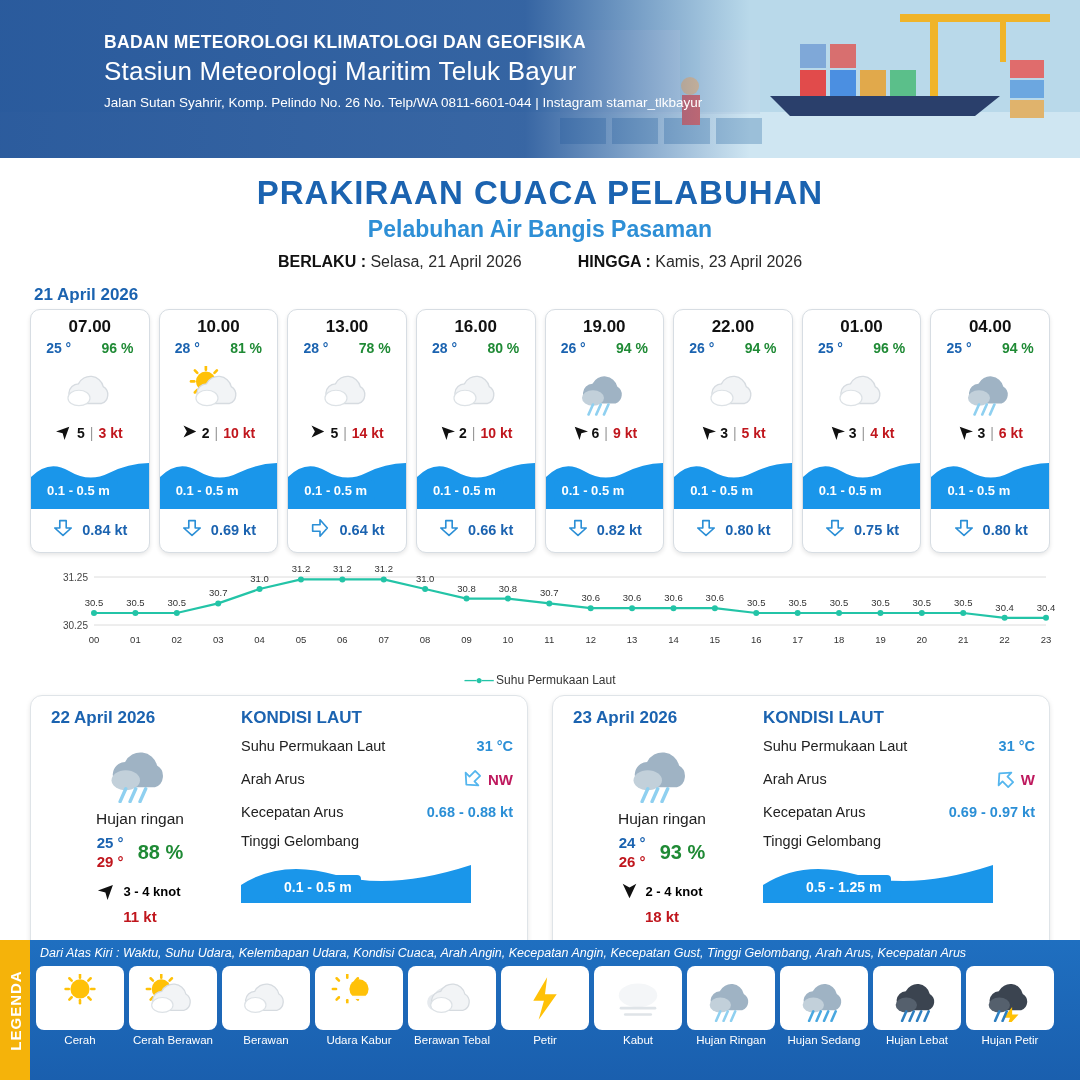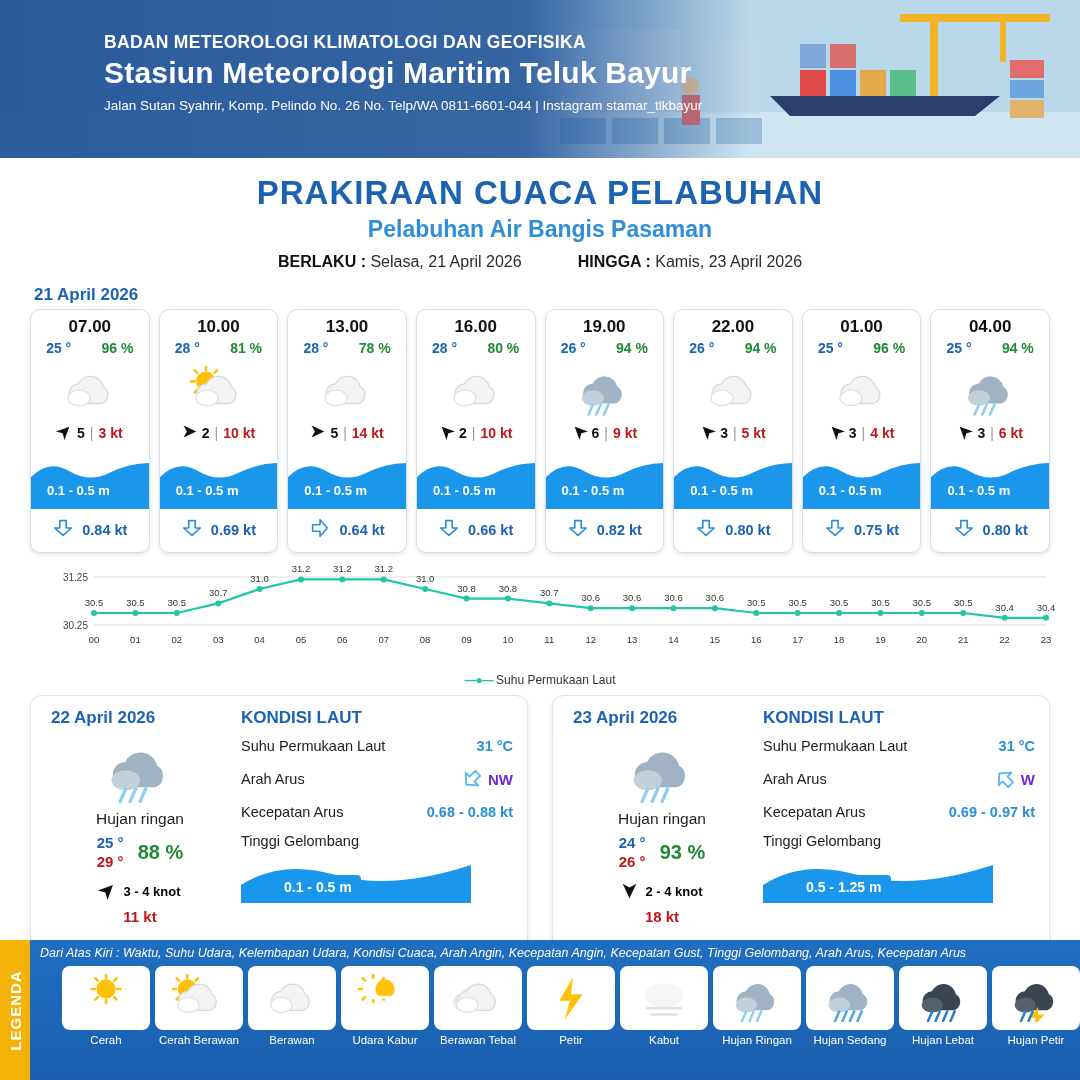--- a/index.html
+++ b/index.html
@@ -26,21 +26,21 @@
   }
   .logo .ring { width:54px; height:40px; position:relative; }
   .logo .arc {
     position:absolute; left:0; top:0; width:54px; height:30px;
     border:5px solid #1f8a4c; border-bottom:none; border-radius:27px 27px 0 0;
   }
   .logo .wave { position:absolute; left:9px; top:18px; width:36px; height:12px; }
   .logo .bmkg-txt { font-size:11px; font-weight:bold; color:#133a7a; letter-spacing:.5px; margin-top:-2px;}
   .hdr-text { position:absolute; left:104px; top:32px; color:#fff; }
   .hdr-l1 { font-size:17.5px; font-weight:bold; letter-spacing:.3px; }
-  .hdr-l2 { font-size:30px; font-weight:bold; margin-top:3px; letter-spacing:.2px;}
+  .hdr-l2 { font-size:26px; font-weight:normal; margin-top:3px; letter-spacing:.2px;}
   .hdr-l3 { font-size:13.5px; margin-top:8px; font-weight:400; }
 
   
   .title-main {
     text-align:center; color:#1b63b0; font-size:33px; font-weight:bold;
     letter-spacing:1px; margin-top:16px;
   }
   .title-sub {
     text-align:center; color:#2e8fd6; font-size:23px; font-weight:bold; margin-top:4px;
   }
@@ -95,21 +95,21 @@
   .p-temps { display:flex; flex-direction:column; font-size:15px; font-weight:bold; line-height:1.25;}
   .p-tmin { color:#1b63b0; }
   .p-tmax { color:#c0161d; }
   .p-hum { color:#1f8a35; font-size:20px; font-weight:bold;}
   .p-wind { display:flex; align-items:center; justify-content:center; gap:7px; margin-top:10px; font-size:13px; font-weight:bold;}
   .p-gust { color:#c0161d; font-size:15px; font-weight:bold; margin-top:6px;}
   .p-right { flex:1; padding-left:6px; position:relative;}
   .p-title { color:#1b63b0; font-size:17px; font-weight:bold; margin-bottom:10px;}
   .p-row { display:flex; justify-content:space-between; align-items:center; font-size:14.5px; color:#222; margin-bottom:13px;}
   .p-row .v { color:#2b8fd6; font-weight:bold; }
-  .p-curv { display:flex; align-items:center; gap:4px; color:#6d28d9; font-weight:bold; font-size:15px;}
+  .p-curv { display:flex; align-items:center; gap:4px; color:#be185d; font-weight:bold; font-size:15px;}
   .p-wavebox { position:relative; height:52px; margin-top:2px; }
   .p-wavetxt {
     position:absolute; left:34px; bottom:4px; background:#1a96ea; color:#fff;
     font-size:14px; font-weight:bold; border-radius:4px; padding:4px 9px;
   }
 
   
   .legend {
     position:absolute; left:0; bottom:0; width:1080px; height:140px;
     background:linear-gradient(180deg,#1f6fc0 0%,#1a5fae 100%);
@@ -117,21 +117,21 @@
   .legend-side {
     position:absolute; left:0; top:0; width:30px; height:140px; background:#f5b30a;
     display:flex; align-items:center; justify-content:center;
   }
   .legend-side span {
     transform:rotate(-90deg); white-space:nowrap; font-size:15px; font-weight:bold; color:#fff; letter-spacing:1px;
   }
   .legend-note {
     position:absolute; left:40px; top:6px; color:#fff; font-size:12.5px; font-style:italic;
   }
-  .legend-items { position:absolute; left:36px; top:26px; display:flex; gap:5px;margin-left:26px; }
+  .legend-items { position:absolute; left:36px; top:26px; display:flex; gap:5px; }
   .li { width:88px; text-align:center; }
   .li .box {
     height:64px; background:#fff; border-radius:8px; display:flex; align-items:center; justify-content:center;
   }
   .li .cap { color:#fff; font-size:11.5px; margin-top:4px; }
 </style>
 </head>
 <body>
 
 <div class="header">

